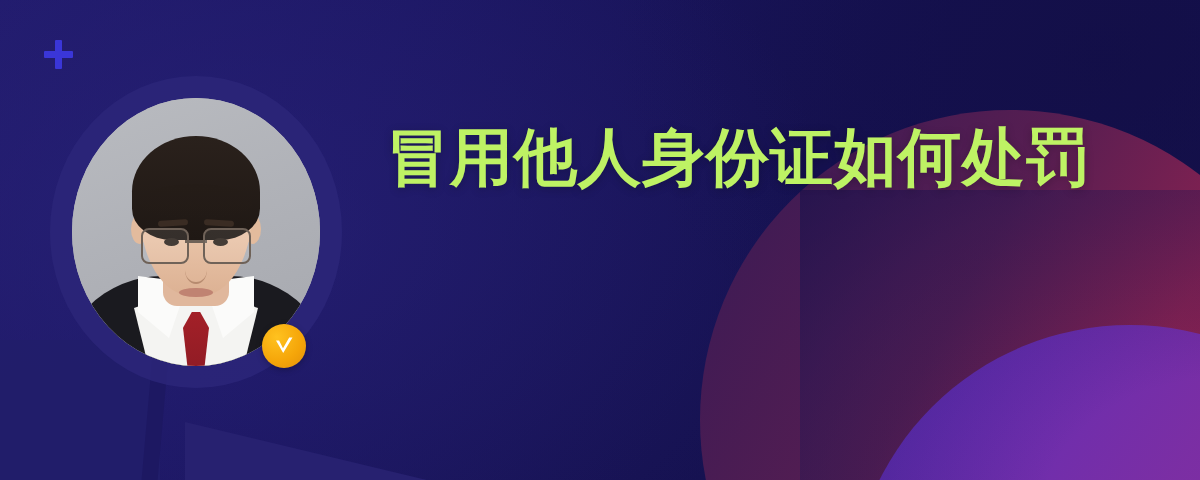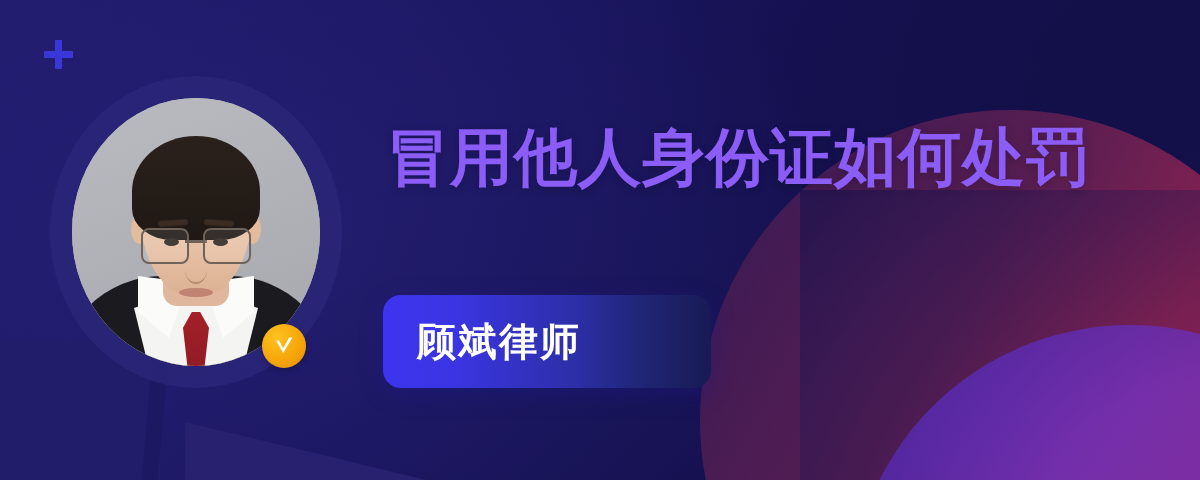--- a/index.html
+++ b/index.html
@@ -347,21 +347,21 @@
     width: 720px;
     height: 480px;
   }
   .headline {
     position: absolute;
     left: 0;
     top: 122px;
     font-size: 63px;
     line-height: 1.12;
     font-weight: bold;
-    color: #8b5cf6;
+    color: #bef264;
     letter-spacing: 1px;
     white-space: nowrap;
     text-shadow: 0 2px 10px rgba(0,0,0,0.22);
   }
   .lawyer-button {
     position: absolute;
     left: -3px;
     top: 295px;
     width: 328px;
     height: 93px;
@@ -429,16 +429,15 @@
     <div class="verified-badge">
       <svg width="26" height="26" viewBox="0 0 26 26" aria-hidden="true">
         <path d="M5 7.5 L12.2 20 L21.5 4.5 L18.2 4.5 L12.0 15.2 L8.1 7.5 Z" fill="#ffffff"></path>
       </svg>
     </div>
   </div>
 
   <div class="content">
     <div class="headline">冒用他人身份证如何处罚</div>
 
-    <button class="lawyer-button">顾斌律师</button>
   </div>
 
 </div>
 
 </body></html>

